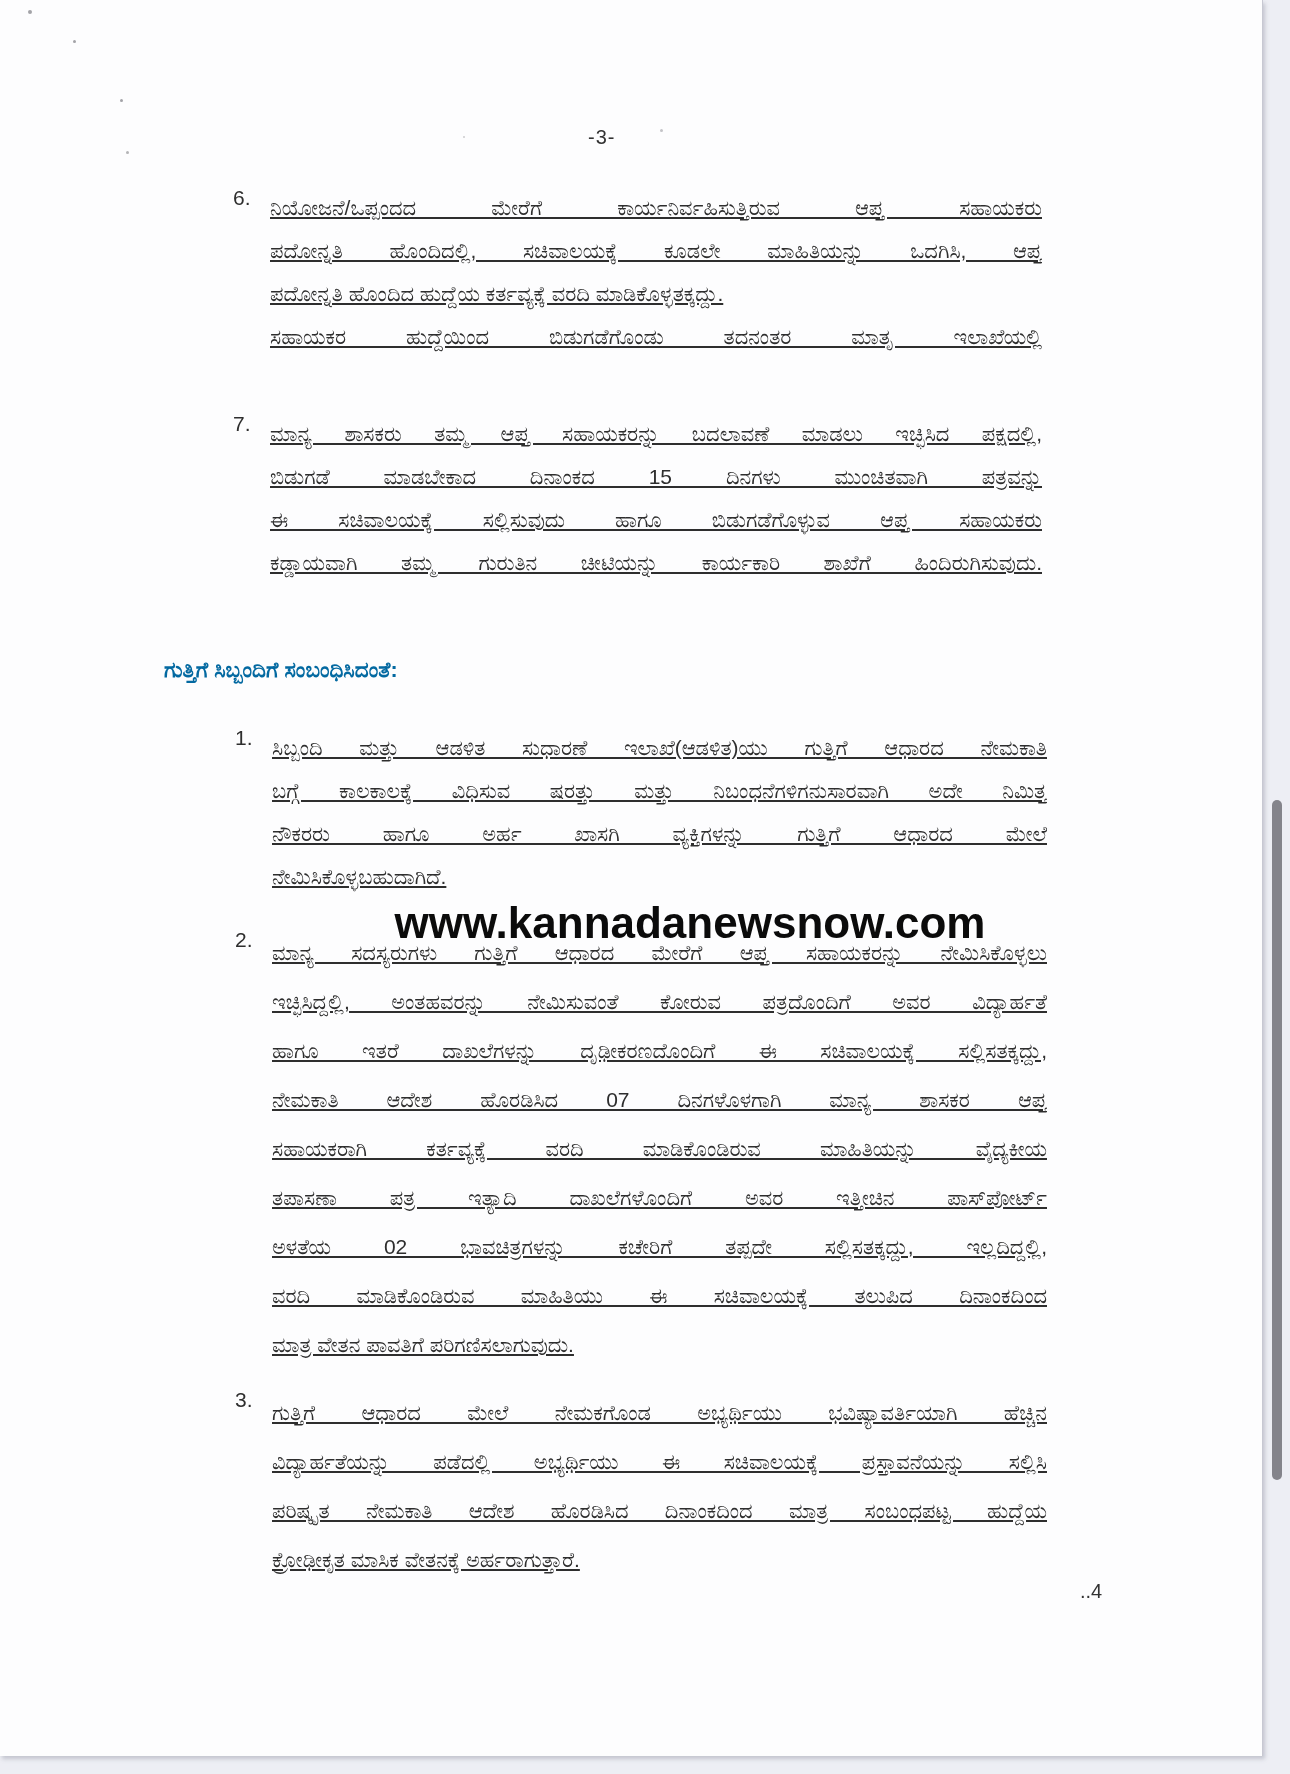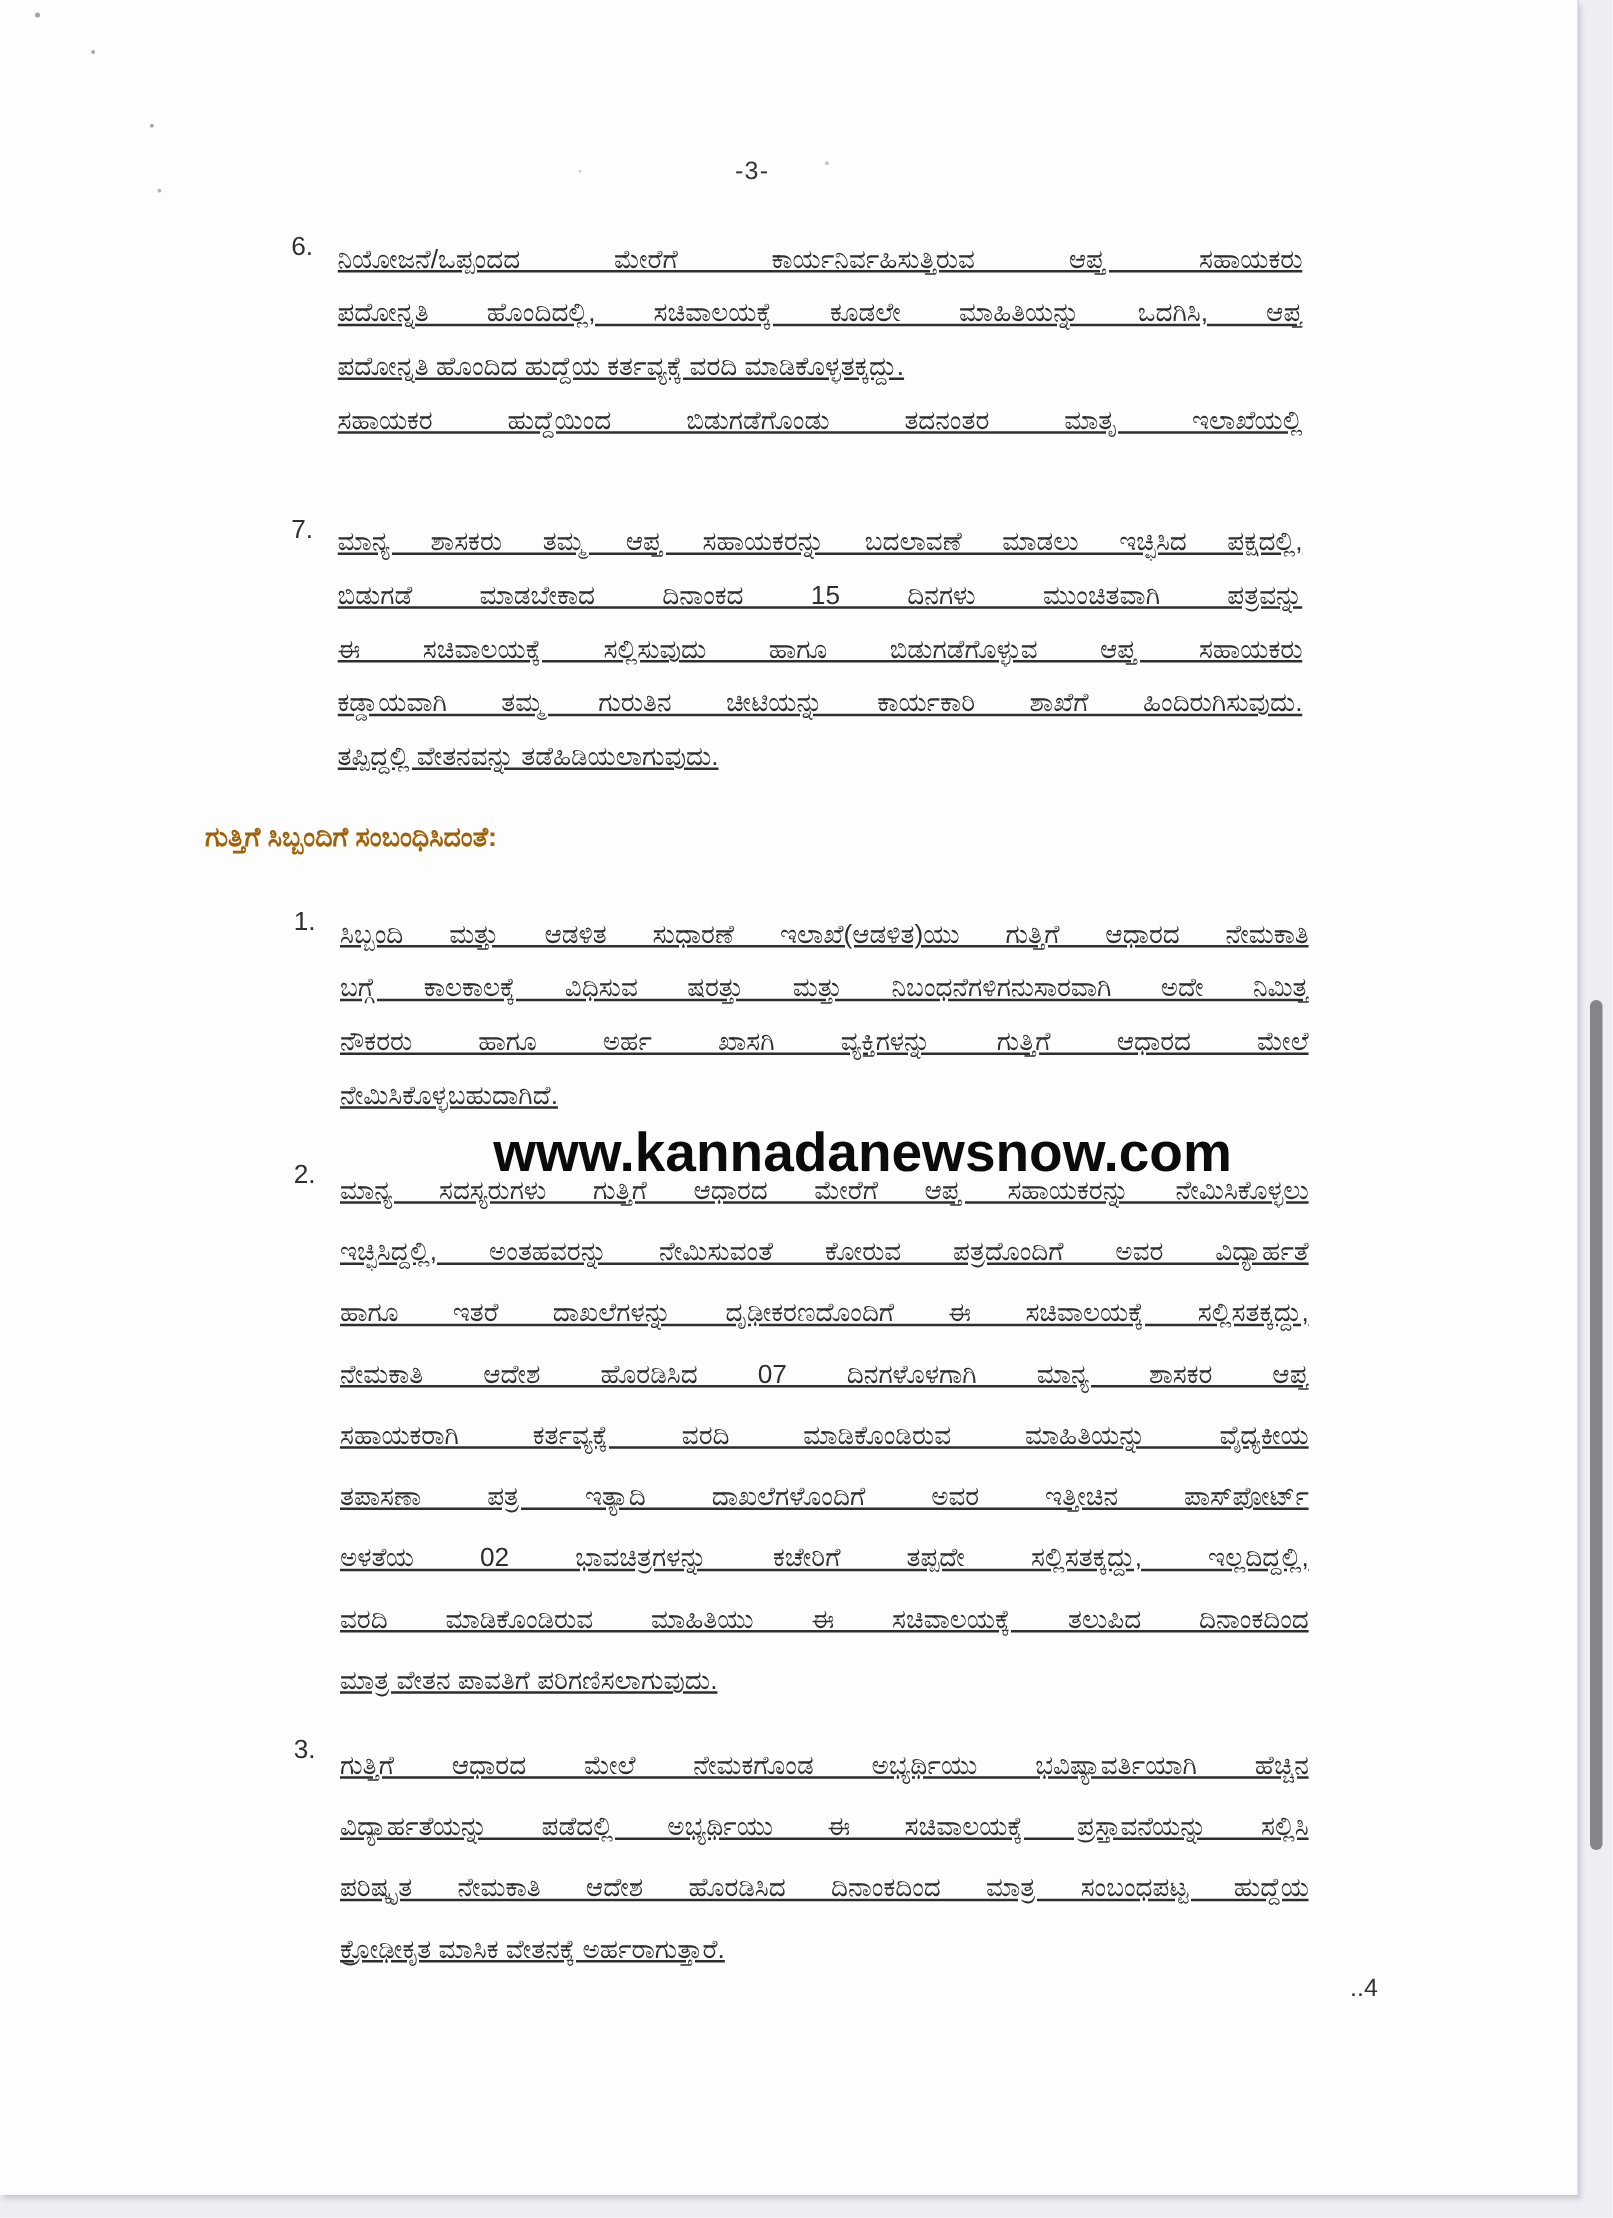--- a/index.html
+++ b/index.html
@@ -25,21 +25,21 @@
   .para .num{position:absolute;left:-37px;top:0;width:34px;text-align:left;}
   .line{
     text-align:justify;text-align-last:justify;
     white-space:normal;overflow:hidden;text-decoration:underline;
   }
   .line.last{text-align-last:left;}
   .lh43 .line{height:43px;line-height:43px;}
   .lh49 .line{height:49px;line-height:49px;}
   .heading{
     position:absolute;left:164px;top:658px;
-    font-size:21.5px;font-weight:bold;color:#a16207;
+    font-size:21.5px;font-weight:bold;color:#0369a1;
   }
   .watermark{
     position:absolute;left:390px;top:898px;width:600px;
     font-size:44px;font-weight:bold;color:#0b0b0b;
     letter-spacing:0px;text-align:center;white-space:nowrap;
   }
   .next-page{
     position:absolute;left:1080px;top:1580px;
     font-size:20px;color:#333;
   }
@@ -71,21 +71,20 @@
       <div class="line last">ಪದೋನ್ನತಿ ಹೊಂದಿದ ಹುದ್ದೆಯ ಕರ್ತವ್ಯಕ್ಕೆ ವರದಿ ಮಾಡಿಕೊಳ್ಳತಕ್ಕದ್ದು.</div>
       <div class="line">ಸಹಾಯಕರ ಹುದ್ದೆಯಿಂದ ಬಿಡುಗಡೆಗೊಂಡು ತದನಂತರ ಮಾತೃ ಇಲಾಖೆಯಲ್ಲಿ</div>
     </div>
 
     <div class="para lh43" style="left:270px;top:412px;width:772px;">
       <span class="num">7.</span>
       <div class="line">ಮಾನ್ಯ ಶಾಸಕರು ತಮ್ಮ ಆಪ್ತ ಸಹಾಯಕರನ್ನು ಬದಲಾವಣೆ ಮಾಡಲು ಇಚ್ಛಿಸಿದ ಪಕ್ಷದಲ್ಲಿ,</div>
       <div class="line">ಬಿಡುಗಡೆ ಮಾಡಬೇಕಾದ ದಿನಾಂಕದ 15 ದಿನಗಳು ಮುಂಚಿತವಾಗಿ ಪತ್ರವನ್ನು</div>
       <div class="line">ಈ ಸಚಿವಾಲಯಕ್ಕೆ ಸಲ್ಲಿಸುವುದು ಹಾಗೂ ಬಿಡುಗಡೆಗೊಳ್ಳುವ ಆಪ್ತ ಸಹಾಯಕರು</div>
       <div class="line">ಕಡ್ಡಾಯವಾಗಿ ತಮ್ಮ ಗುರುತಿನ ಚೀಟಿಯನ್ನು ಕಾರ್ಯಕಾರಿ ಶಾಖೆಗೆ ಹಿಂದಿರುಗಿಸುವುದು.</div>
-      <div class="line last">ತಪ್ಪಿದ್ದಲ್ಲಿ ವೇತನವನ್ನು ತಡೆಹಿಡಿಯಲಾಗುವುದು.</div>
     </div>
 
     <div class="heading">ಗುತ್ತಿಗೆ ಸಿಬ್ಬಂದಿಗೆ ಸಂಬಂಧಿಸಿದಂತೆ:</div>
 
     <div class="para lh43" style="left:272px;top:726px;width:775px;">
       <span class="num">1.</span>
       <div class="line">ಸಿಬ್ಬಂದಿ ಮತ್ತು ಆಡಳಿತ ಸುಧಾರಣೆ ಇಲಾಖೆ(ಆಡಳಿತ)ಯು ಗುತ್ತಿಗೆ ಆಧಾರದ ನೇಮಕಾತಿ</div>
       <div class="line">ಬಗ್ಗೆ ಕಾಲಕಾಲಕ್ಕೆ ವಿಧಿಸುವ ಷರತ್ತು ಮತ್ತು ನಿಬಂಧನೆಗಳಿಗನುಸಾರವಾಗಿ ಅದೇ ನಿಮಿತ್ತ</div>
       <div class="line">ನೌಕರರು ಹಾಗೂ ಅರ್ಹ ಖಾಸಗಿ ವ್ಯಕ್ತಿಗಳನ್ನು ಗುತ್ತಿಗೆ ಆಧಾರದ ಮೇಲೆ</div>
       <div class="line last">ನೇಮಿಸಿಕೊಳ್ಳಬಹುದಾಗಿದೆ.</div>

